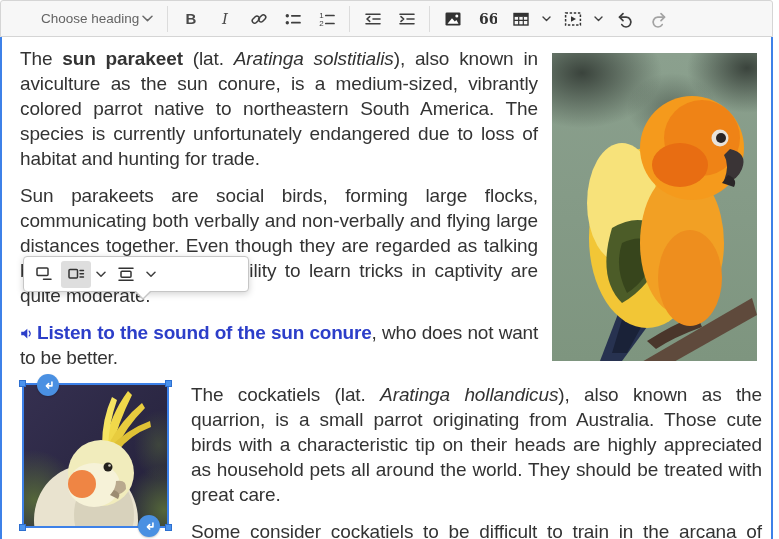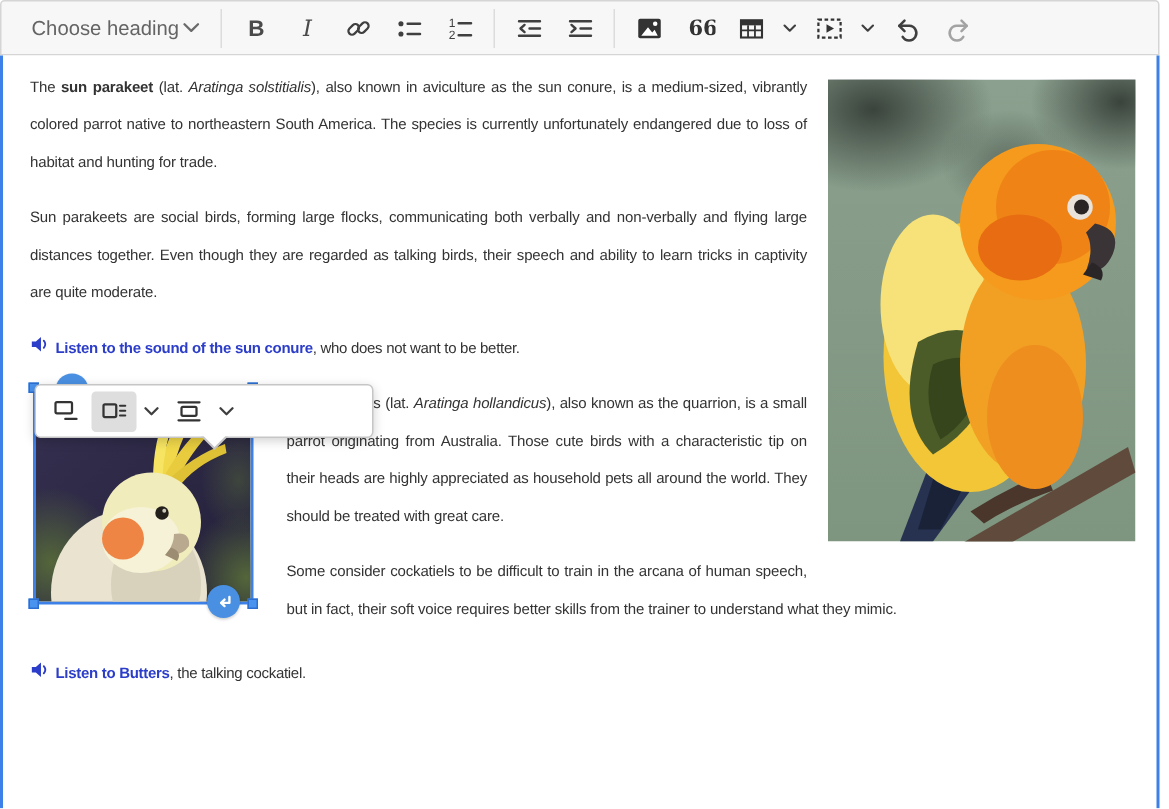--- a/index.html
+++ b/index.html
@@ -1,36 +1,36 @@
 <!DOCTYPE html>
 <html><head>
 <meta charset="utf-8">
 <style>
   html,body{margin:0;padding:0;background:#fff;}
   .app{position:relative;width:779px;height:539px;font-family:"Liberation Sans","DejaVu Sans",sans-serif;overflow:hidden;background:#fff;}
 
   
   .toolbar{position:absolute;top:0;left:0;width:773px;height:37px;box-sizing:border-box;
     background:#f7f7f7;border:1px solid #d5d5d5;border-radius:3px 3px 0 0;
-    display:flex;align-items:center;padding:0 4px;gap:1px;}
+    display:flex;align-items:center;padding:0 24px;gap:1px;}
   .tb-btn{display:flex;align-items:center;justify-content:center;width:33px;height:28px;border:none;
     background:transparent;border-radius:2px;cursor:pointer;padding:0;}
   .tb-btn.narrow{width:17px;}
   .tb-btn.disabled{opacity:.45;cursor:default;}
   .tb-sep{width:1px;height:26px;background:#dcdcdc;margin:0 5px;}
   .heading-dd{display:flex;align-items:center;justify-content:space-between;width:128px;height:28px;
     margin-left:8px;padding:0 8px;background:transparent;border:none;border-radius:2px;cursor:pointer;}
   .heading-dd .lbl{font-size:13.5px;color:#646464;}
   svg{display:block;}
 
   
   .content{position:absolute;top:37px;left:0;width:773px;height:502px;box-sizing:border-box;background:#fff;
     border-left:2px solid #3d81e8;border-right:2px solid #3d81e8;
     padding:9px 9px 0 18px;overflow:hidden;}
-  .content p{margin:0 0 12px 0;font-size:10px;line-height:25px;color:#333;text-align:justify;letter-spacing:-0.1px;}
+  .content p{margin:0 0 12px 0;font-size:19px;line-height:25px;color:#333;text-align:justify;letter-spacing:-0.1px;}
   .content p.listen{letter-spacing:-0.2px;}
   .content p.last-gap{margin-bottom:18px;}
   .content strong{font-weight:bold;}
   .content em{font-style:italic;}
   a.doc-link{color:#2c3ec9;text-decoration:none;font-weight:bold;cursor:pointer;}
   a.doc-link svg{display:inline-block;vertical-align:-1px;margin-right:4px;}
 
   
   .fig-parakeet{float:right;width:205px;height:308px;margin:7px 5px 10px 14px;cursor:pointer;}
   

